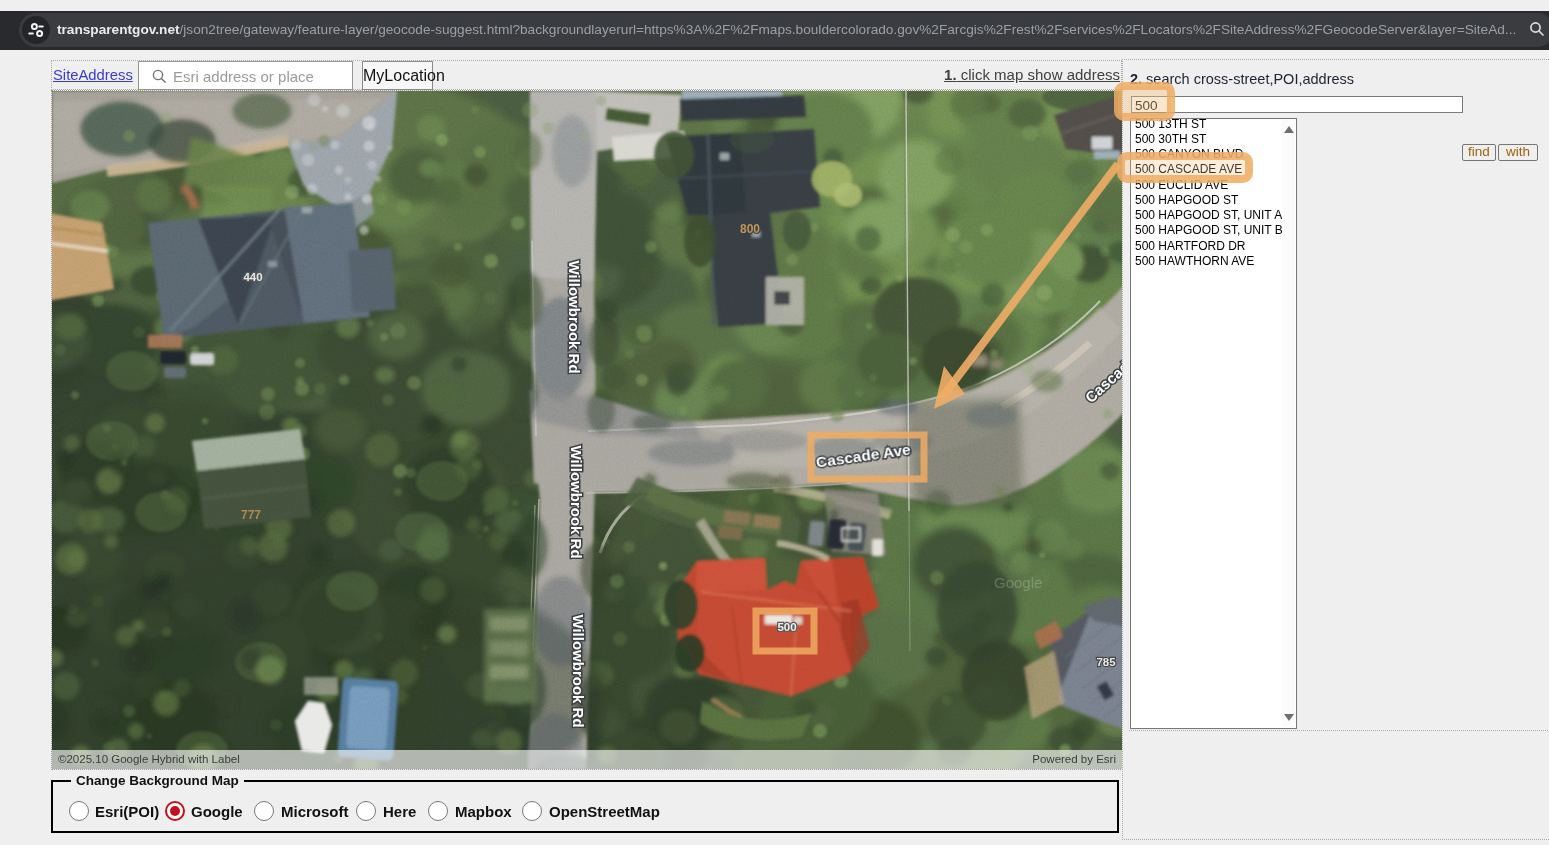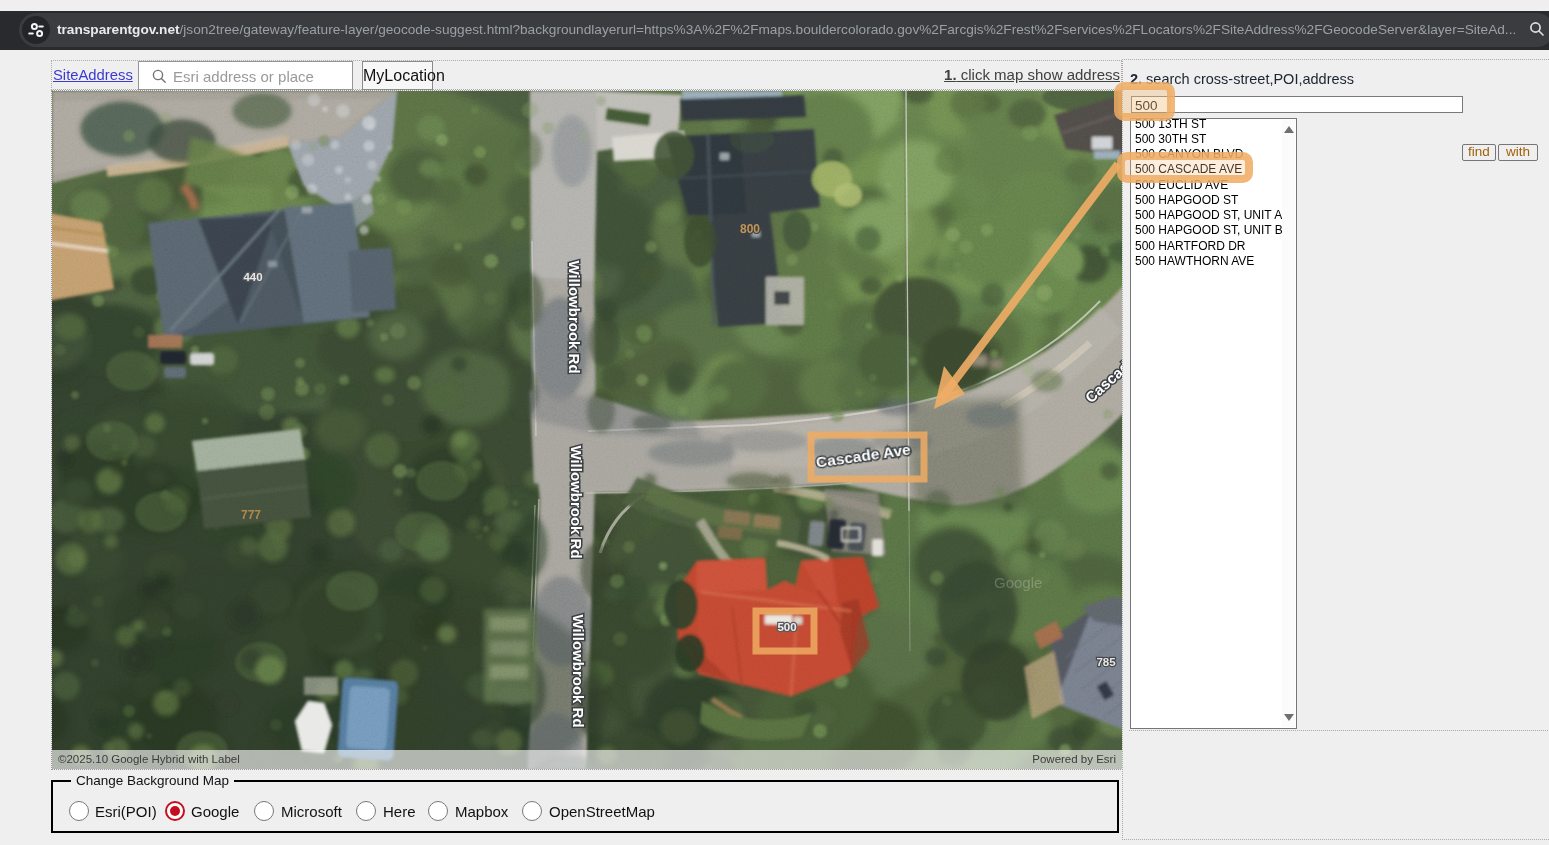--- a/index.html
+++ b/index.html
@@ -16,21 +16,21 @@
   #hdr{left:51px;top:49px;width:1071px;height:30px;background:#efefef;border:1px dotted #aaa;box-sizing:border-box;}
   #sitelink{position:absolute;left:1px;top:6px;font-size:14.8px;color:#3a3ad0;text-decoration:underline;}
   #qbox{position:absolute;left:86px;top:0px;width:215px;height:29px;background:#fff;border:1px solid #959595;box-sizing:border-box;}
   #qbox span{position:absolute;left:34px;top:6px;font-size:15px;color:#9a9a9a;}
   #mylo{position:absolute;left:310px;top:0px;width:71px;height:29px;background:#f7f7f7;border:1px solid #8a8a8a;box-sizing:border-box;font-size:16px;color:#111;text-align:center;line-height:27px;}
   #step1{position:absolute;right:1px;top:5px;font-size:15px;color:#404040;text-decoration:underline;}
   
   #map{left:51px;top:79px;width:1070px;height:678px;border:1px dotted #999;box-sizing:content-box;overflow:hidden;}
   
   #bgfs{left:51px;top:762px;width:1068px;height:62px;}
-  #bgfs fieldset{position:relative;border:2px solid #000;margin:0;height:56px;padding:0;}
+  #bgfs fieldset{position:relative;border:2px solid #000;margin:0;height:56px;padding:0;font-weight:bold;}
   #bgfs legend{font-size:13.5px;color:#111;padding:0 5px;margin-left:18px;}
   .radio{position:absolute;top:12.5px;width:20px;height:20px;border-radius:50%;background:#fff;border:1px solid #777;box-sizing:border-box;}
   .radio.sel{border:2px solid #c40f1e;}
   .radio.sel:after{content:"";position:absolute;left:3px;top:3px;width:10px;height:10px;border-radius:50%;background:#c40f1e;}
   .rlab{position:absolute;top:14.5px;font-size:15px;color:#111;}
   
   #panel{left:1122px;top:48px;width:427px;height:781px;border-top:1px dotted #aaa;border-left:1px dotted #aaa;border-bottom:1px dotted #aaa;box-sizing:border-box;background:#efefef;}
   #step2{position:absolute;left:7px;top:11px;font-size:14.5px;color:#1c2430;}
   #sinput{position:absolute;left:8px;top:36px;width:327px;height:15px;border:1px solid #7a7a7a;background:#fff;font-size:13.5px;color:#000;padding-left:3px;line-height:17px;}
   .pbtn{position:absolute;top:37px;height:17px;background:#efefef;border:1px solid #767676;border-radius:2px;box-sizing:border-box;font-size:13.5px;color:#a16207;text-align:center;line-height:14px;margin-top:47px;}

